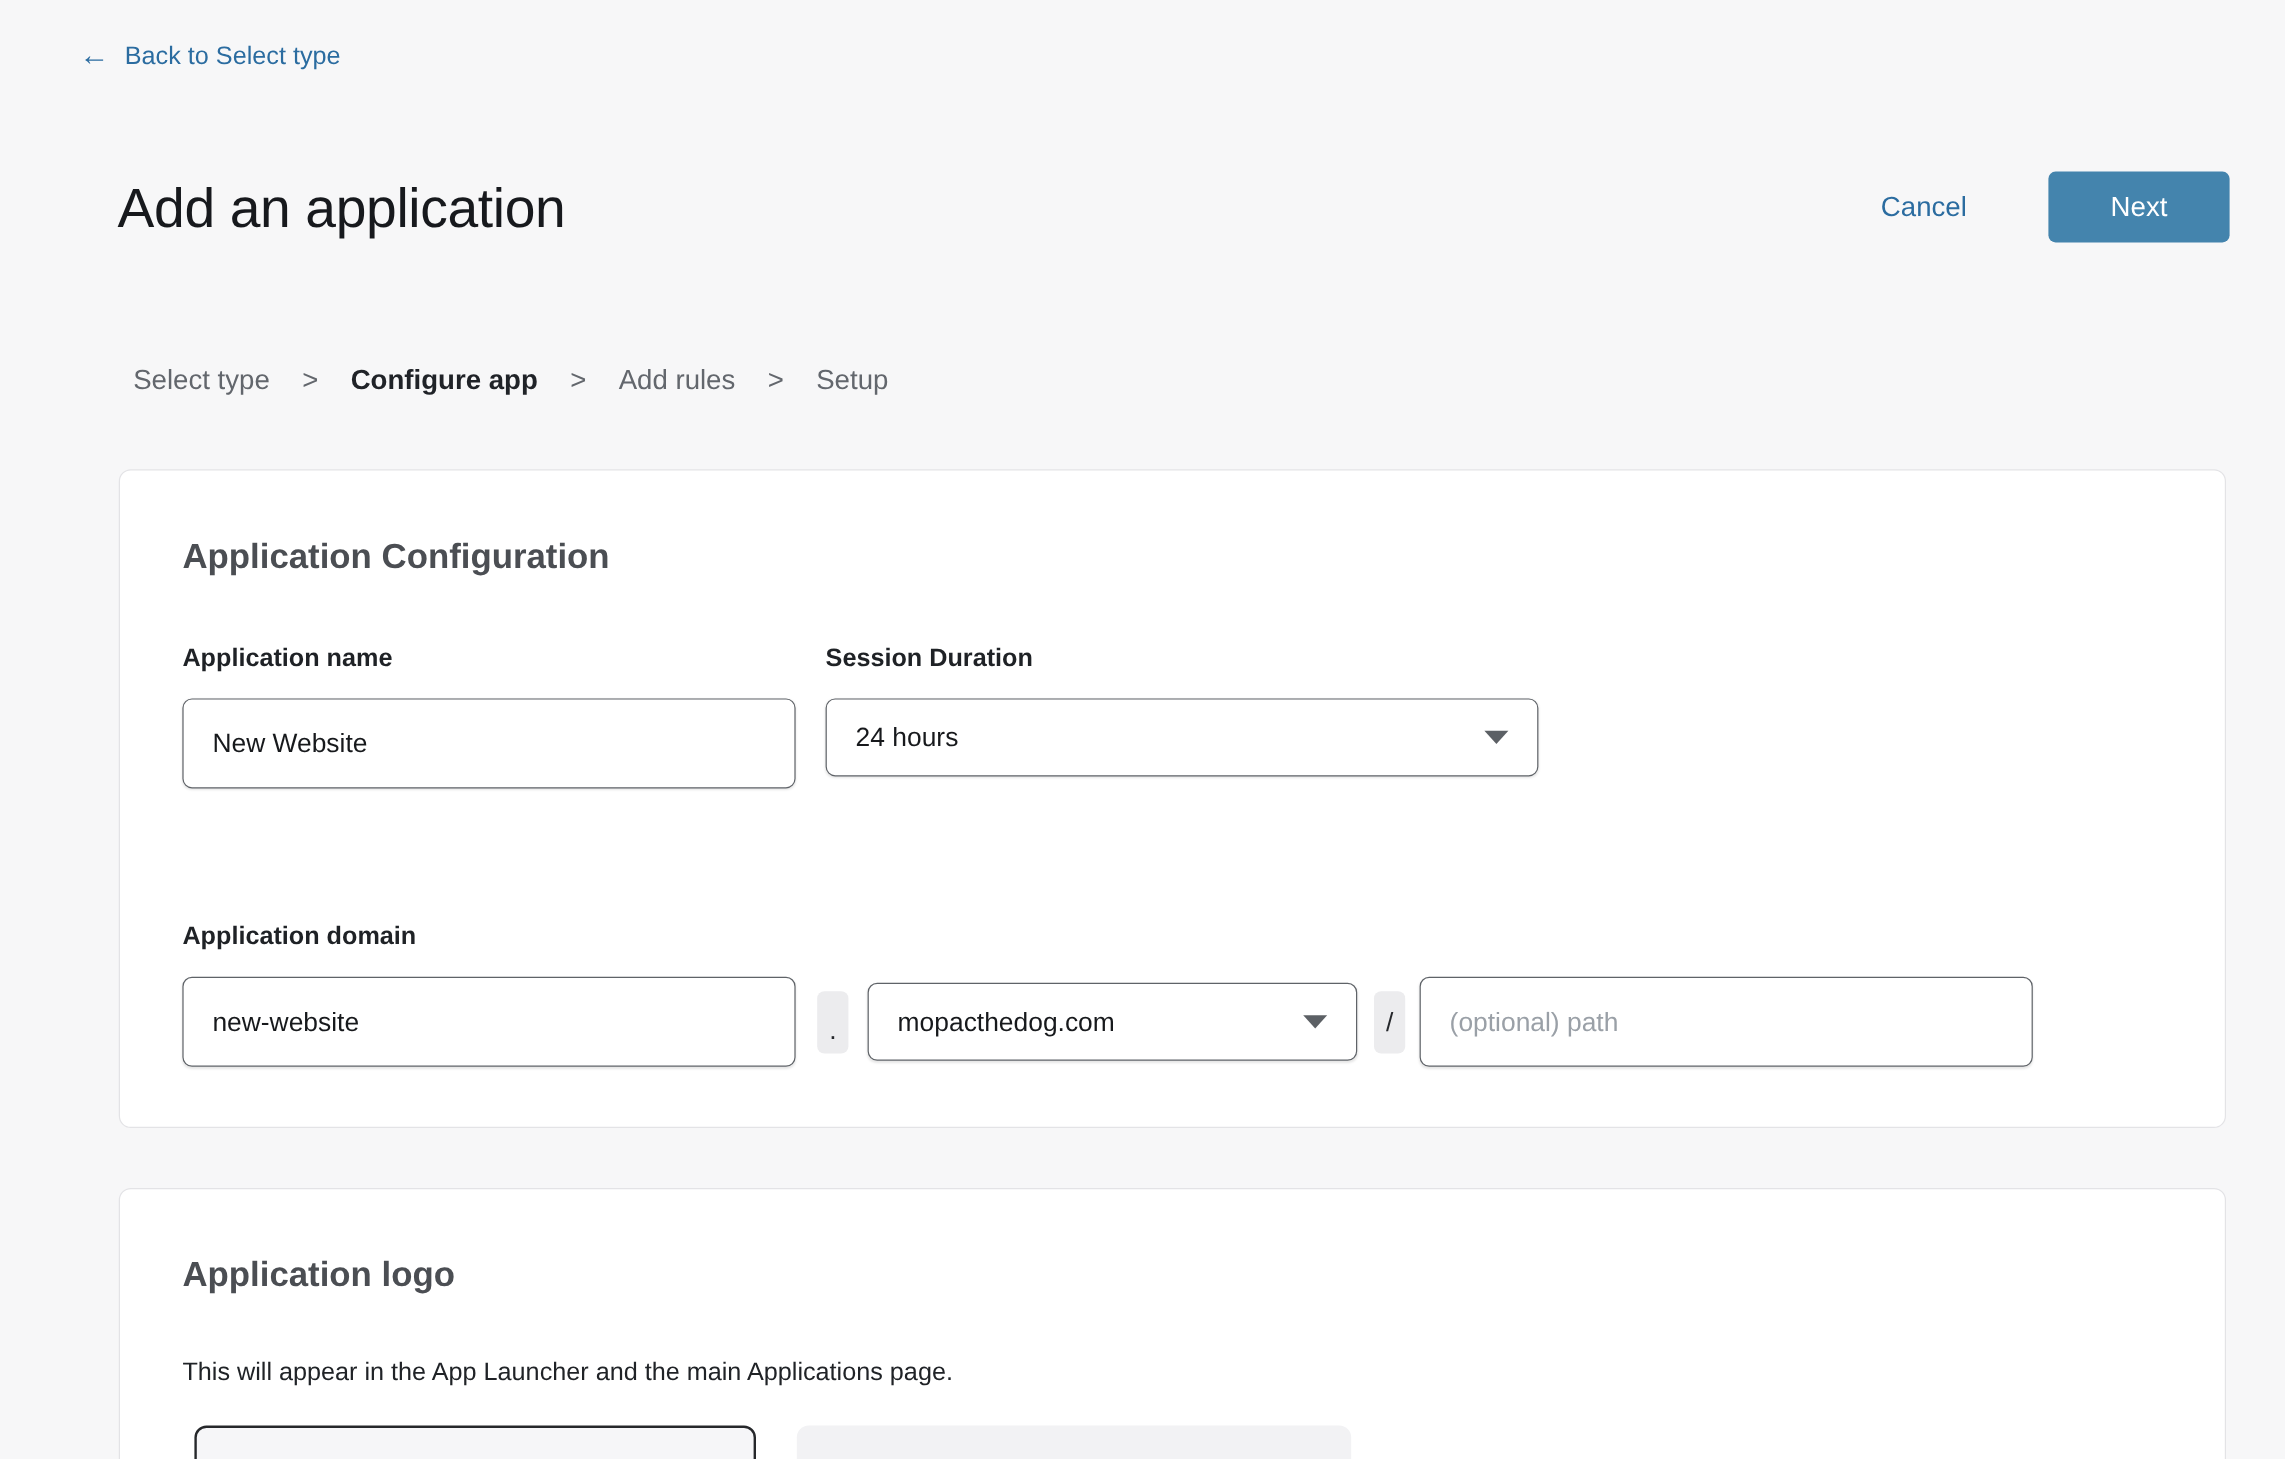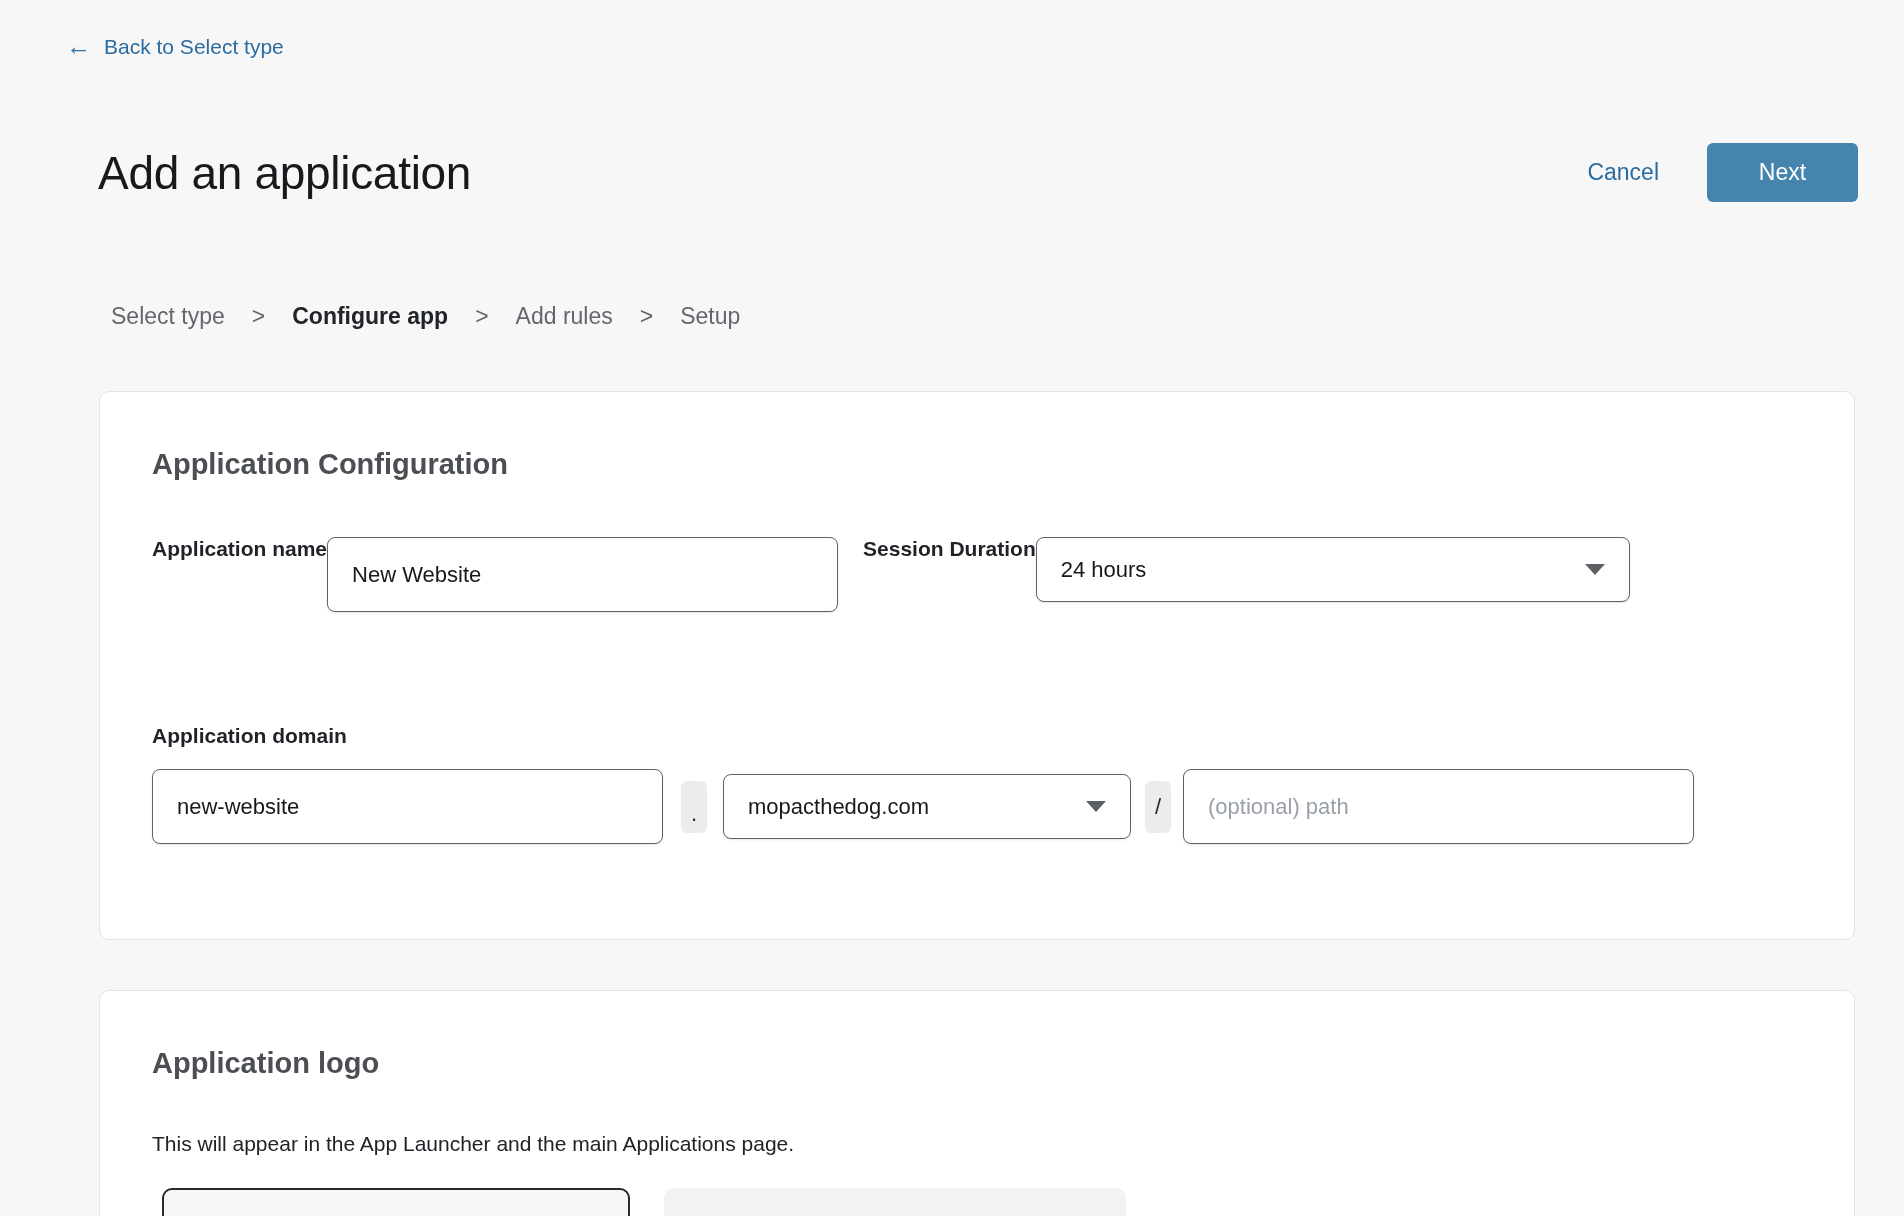--- a/index.html
+++ b/index.html
@@ -22,21 +22,21 @@
 
   
   .header-row {
     position: absolute; left: 98px; right: 46px; top: 143px;
     display: flex; align-items: center; justify-content: space-between;
   }
   .page-title {
     font-size: 46px; font-weight: 300; letter-spacing: -0.3px;
     color: #17191d;
   }
-  .header-actions { display: flex; align-items: center; gap: 48px; }
+  .header-actions { display: flex; align-items: center; gap: 68px; }
   .cancel-link { color: #2b6ca0; font-size: 23px; cursor: pointer; }
   .next-button {
     width: 151px; height: 59px;
     background: #4484ad; color: #ffffff;
     font-size: 23px; font-family: inherit;
     border: none; border-radius: 6px; cursor: pointer;
     display: flex; align-items: center; justify-content: center;
   }
 
   
@@ -53,21 +53,21 @@
     background: #ffffff;
     border: 1px solid #e3e3e6; border-radius: 10px;
     padding: 56px 52px;
   }
   .card-config { top: 391px; height: 549px; }
   .card-logo   { top: 990px; height: 420px; }
   .card-heading { font-size: 29px; font-weight: bold; color: #4b4e53; }
 
   
   .form-row { display: flex; gap: 25px; margin-top: 56px; }
-  .field { display: flex; }
+  .field { display: flex; flex-direction: column; }
   .field-label { font-size: 21px; font-weight: bold; color: #1f2226; margin-bottom: 21px; }
   .text-input {
     width: 511px; height: 75px;
     border: 1.5px solid #5f6368; border-radius: 8px;
     padding: 0 24px; font-size: 22px; color: #17191c;
     background: #ffffff; font-family: inherit;
     box-shadow: 0 1px 2px rgba(0,0,0,0.10);
     outline: none;
   }
   .text-input::placeholder { color: #9aa0a7; }

